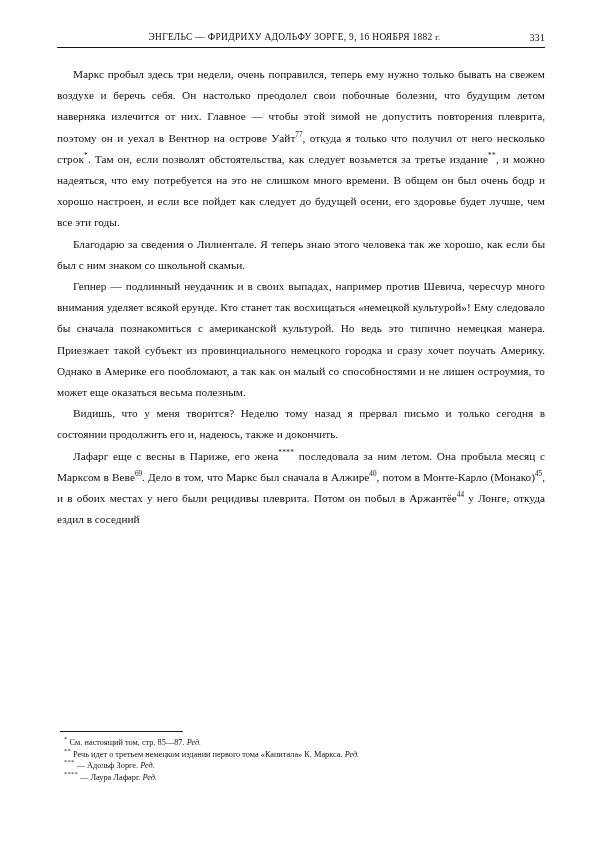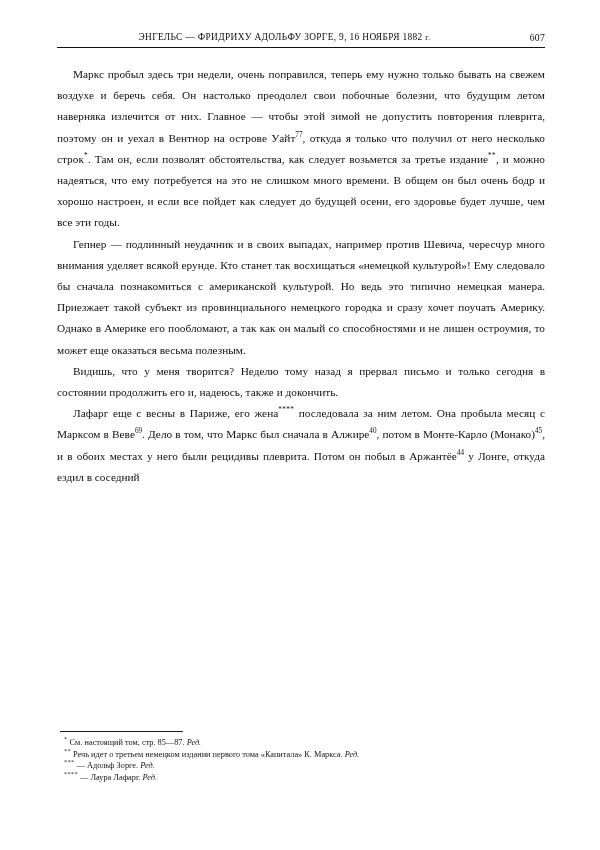--- a/index.html
+++ b/index.html
@@ -25,21 +25,21 @@
   
   .runhead {
     position: absolute;
     left: 57px;
     top: 32px;
     width: 488px;
     height: 16px;
   }
   .runhead-title {
     position: absolute;
-    left: 0;
+    left: 10px;
     top: 0;
     width: 455px;
     text-align: center;
     font-size: 9.4px;
     letter-spacing: 0.35px;
     white-space: nowrap;
     color: #0d0d0d;
   }
   .runhead-title .yr {
     font-size: 8.2px;
@@ -125,26 +125,27 @@
     font-style: italic;
   }
 </style>
 </head>
 <body>
 
 <div class="page">
 
   <div class="runhead">
     <div class="runhead-title"><span>ЭНГЕЛЬС — ФРИДРИХУ АДОЛЬФУ ЗОРГЕ, 9, 16 НОЯБРЯ 1882 </span><span class="yr">г.</span></div>
-    <div class="runhead-page">607</div>
+    <div class="runhead-page">331</div>
     <div class="runhead-rule"></div>
   </div>
 
   <div class="body">
     <p class="para">Маркс пробыл здесь три недели, очень поправился, теперь ему нужно только бывать на свежем воздухе и беречь себя. Он настолько преодолел свои побочные болезни, что будущим летом наверняка излечится от них. Главное — чтобы этой зимой не допустить повторения плеврита, поэтому он и уехал в Вентнор на острове Уайт<sup>77</sup>, откуда я только что получил от него несколько строк<sup class="ast">*</sup>. Там он, если позволят обстоятельства, как следует возьмется за третье издание<sup class="ast">**</sup>, и можно надеяться, что ему потребуется на это не слишком много времени. В общем он был очень бодр и хорошо настроен, и если все пойдет как следует до будущей осени, его здоровье будет лучше, чем все эти годы.</p>
+    <p class="para">Благодарю за сведения о Лилиентале. Я теперь знаю этого человека так же хорошо, как если бы был с ним знаком со школьной скамьи.</p>
     <p class="para">Гепнер — подлинный неудачник и в своих выпадах, например против Шевича, чересчур много внимания уделяет всякой ерунде. Кто станет так восхищаться «немецкой культурой»! Ему следовало бы сначала познакомиться с американской культурой. Но ведь это типично немецкая манера. Приезжает такой субъект из провинциального немецкого городка и сразу хочет поучать Америку. Однако в Америке его пообломают, а так как он малый со способностями и не лишен остроумия, то может еще оказаться весьма полезным.</p>
     <p class="para">Видишь, что у меня творится? Неделю тому назад я прервал письмо и только сегодня в состоянии продолжить его и, надеюсь, также и докончить.</p>
     <p class="para">Лафарг еще с весны в Париже, его жена<sup class="ast">****</sup> последовала за ним летом. Она пробыла месяц с Марксом в Веве<sup>69</sup>. Дело в том, что Маркс был сначала в Алжире<sup>40</sup>, потом в Монте-Карло (Монако)<sup>45</sup>, и в обоих местах у него были рецидивы плеврита. Потом он побыл в Аржантёе<sup>44</sup> у Лонге, откуда ездил в соседний</p>
   </div>
 
   <div class="footnotes">
     <div class="fn-rule"></div>
     <p class="fn"><span class="mark">*</span> См. настоящий том, стр. 85—87. <i>Ред.</i></p>
     <p class="fn"><span class="mark">**</span> Речь идет о третьем немецком издании первого тома «Капитала» К. Маркса. <i>Ред.</i></p>
     <p class="fn"><span class="mark">***</span> — Адольф Зорге. <i>Ред.</i></p>

